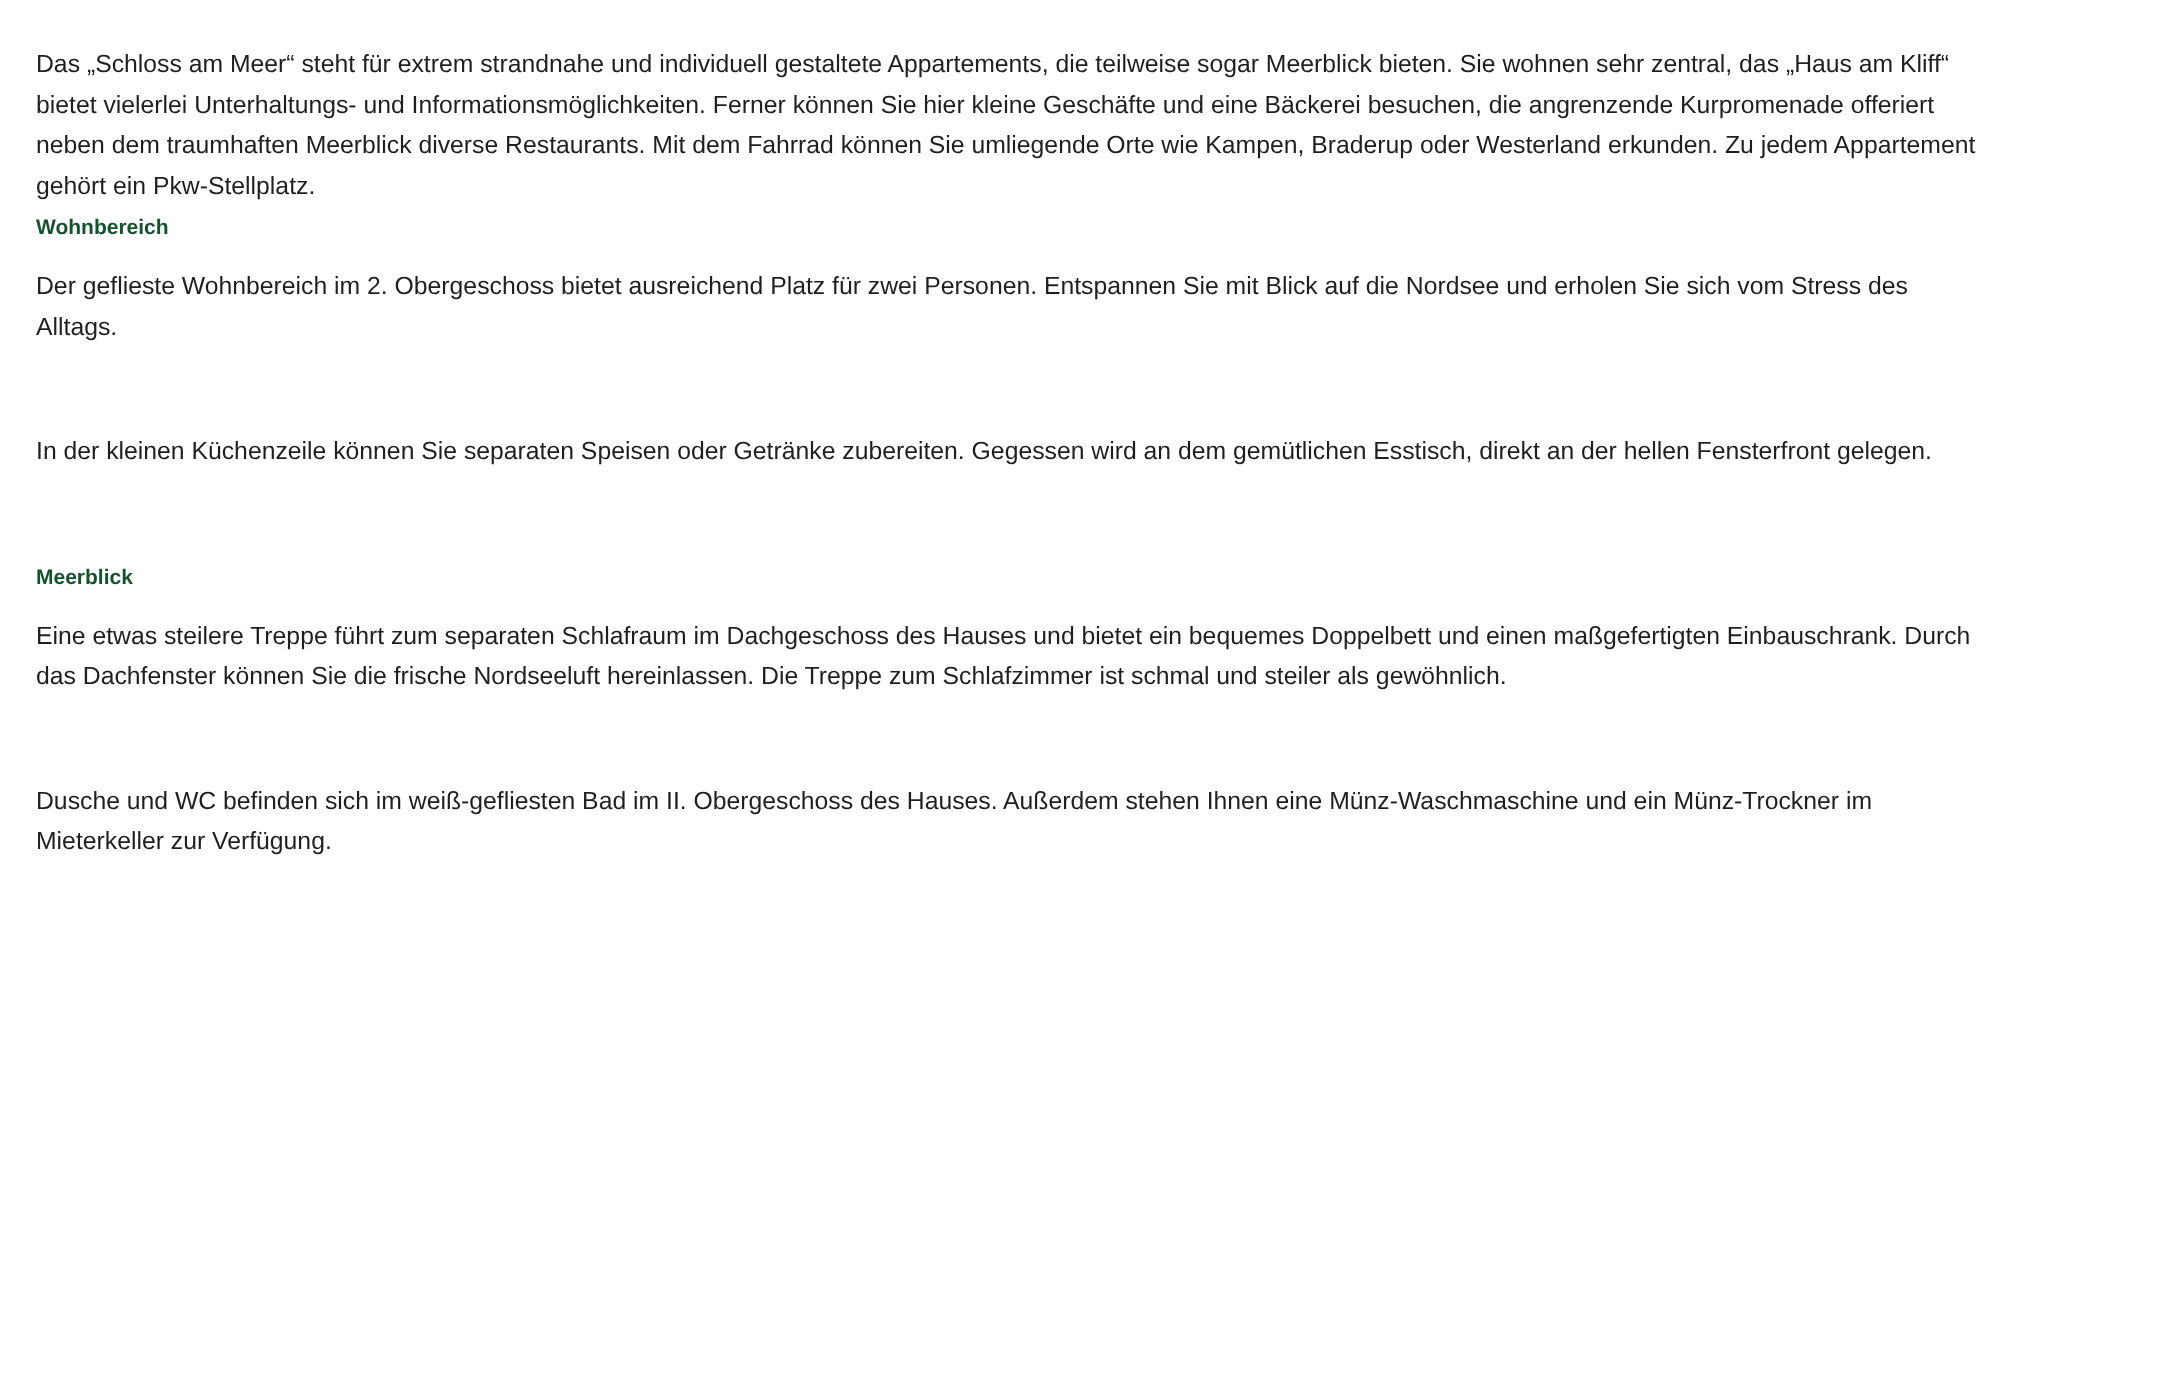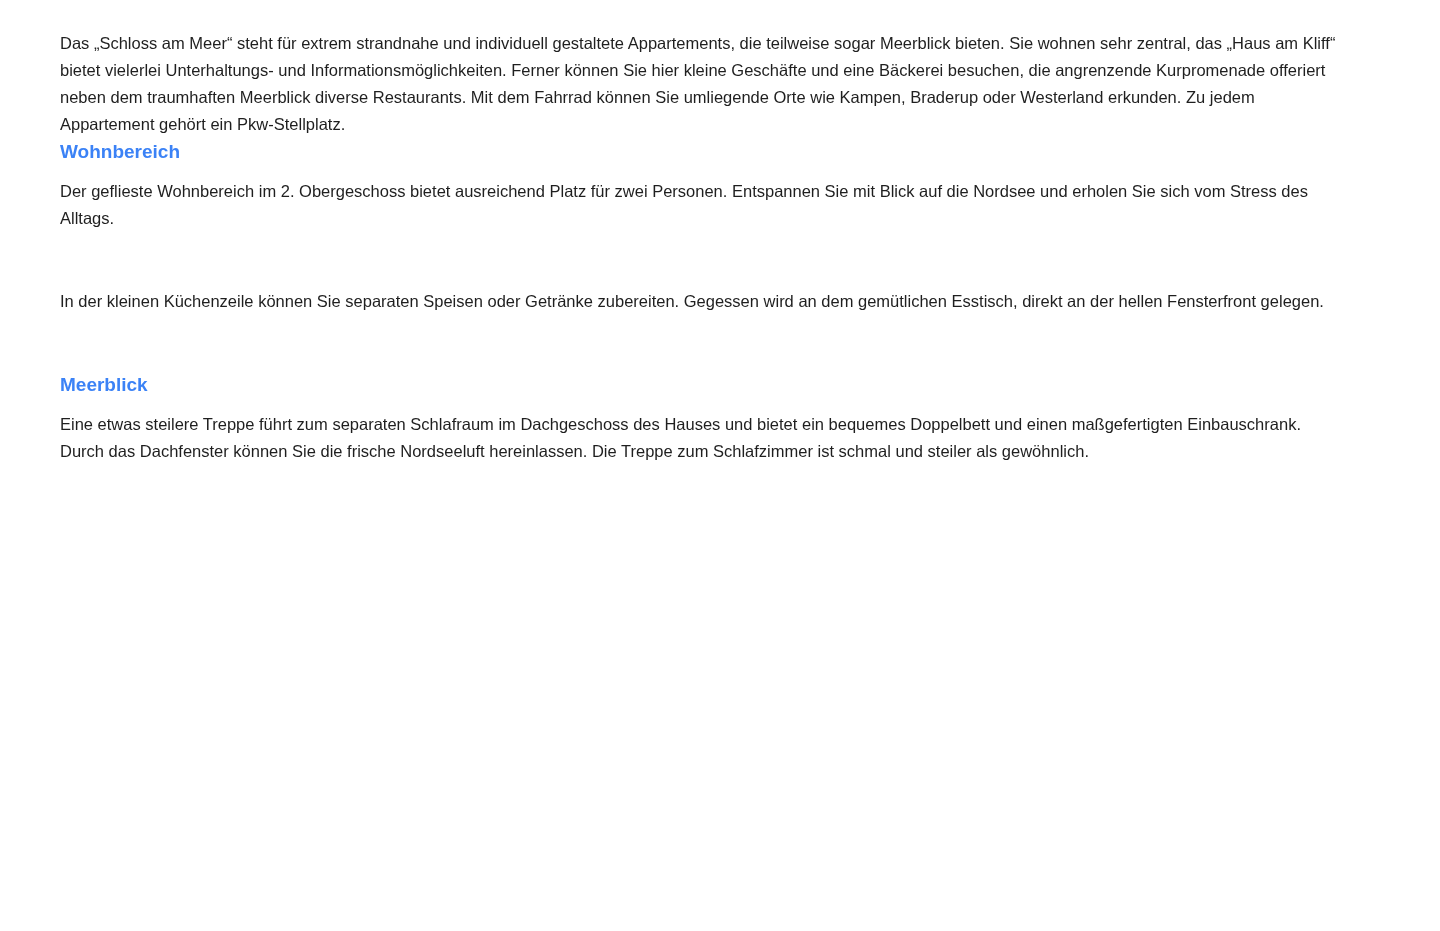--- a/index.html
+++ b/index.html
@@ -5,40 +5,40 @@
   html, body {
     margin: 0;
     padding: 0;
     background: #ffffff;
   }
   .doc {
     width: 1440px;
     height: 931px;
     box-sizing: border-box;
     background: #ffffff;
-    padding: 30px 94px 0 60px;
+    padding: 30px 94px 0 24px;
     font-family: "Liberation Sans", sans-serif;
     font-size: 16.5px;
     line-height: 27px;
     color: #1f1f1f;
     overflow: hidden;
   }
   .doc p {
     margin: 0;
     max-width: 1302px;
   }
   .intro {
     margin-bottom: 56px;
   }
   .section h2 {
     font-family: "Liberation Sans", sans-serif;
-    font-size: 19px;
+    font-size: 14px;
     line-height: 27px;
     font-weight: 700;
-    color: #3b82f6;
+    color: #14532d;
     margin: 0;
   }
   .section p {
     margin: 13px 0 56px 0;
   }
   .section:last-child p {
     margin-bottom: 0;
   }
 </style>
 </head>
@@ -56,18 +56,19 @@
   <section class="section">
     <p>In der kleinen Küchenzeile können Sie separaten Speisen oder Getränke zubereiten. Gegessen wird an dem gemütlichen Esstisch, direkt an der hellen Fensterfront gelegen.</p>
   </section>
 
   <section class="section">
     <h2>Meerblick</h2>
     <p>Eine etwas steilere Treppe führt zum separaten Schlafraum im Dachgeschoss des Hauses und bietet ein bequemes Doppelbett und einen maßgefertigten Einbauschrank. Durch das Dachfenster können Sie die frische Nordseeluft hereinlassen. Die Treppe zum Schlafzimmer ist schmal und steiler als gewöhnlich.</p>
   </section>
 
   <section class="section">
+    <p>Dusche und WC befinden sich im weiß-gefliesten Bad im II. Obergeschoss des Hauses. Außerdem stehen Ihnen eine Münz-Waschmaschine und ein Münz-Trockner im Mieterkeller zur Verfügung.</p>
   </section>
 
   <section class="section">
   </section>
 
 </main>
 
 </body></html>

